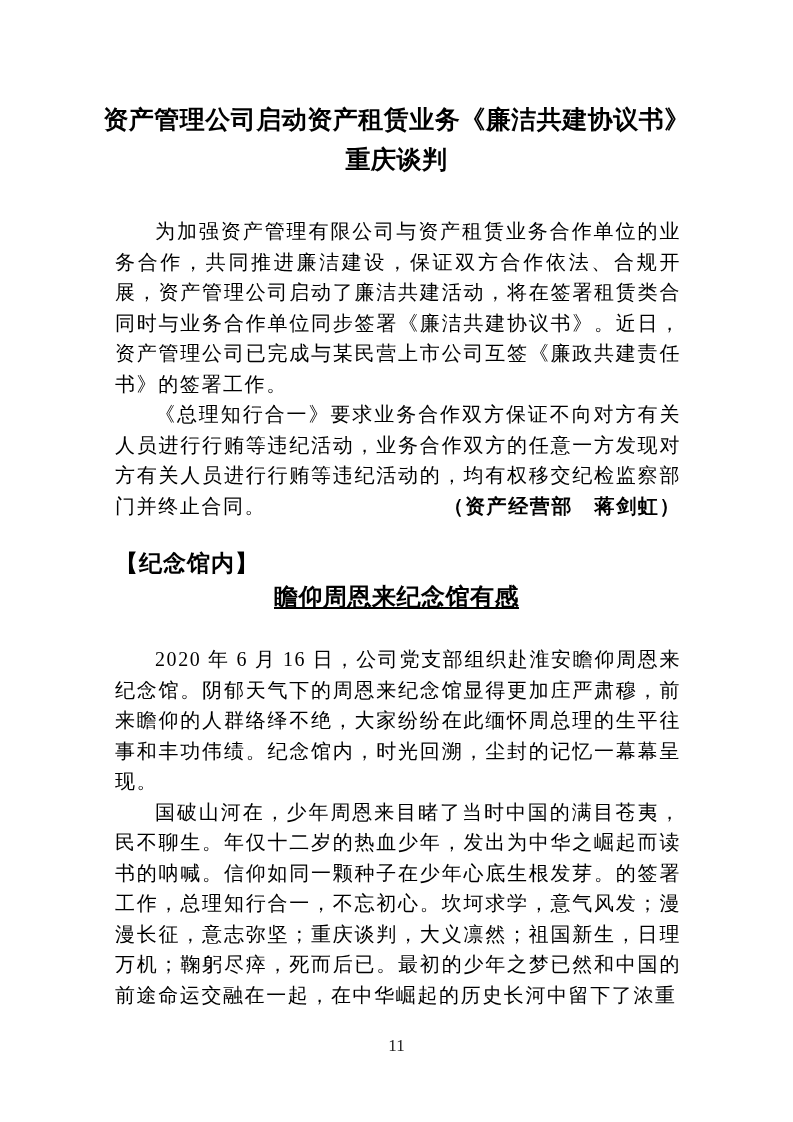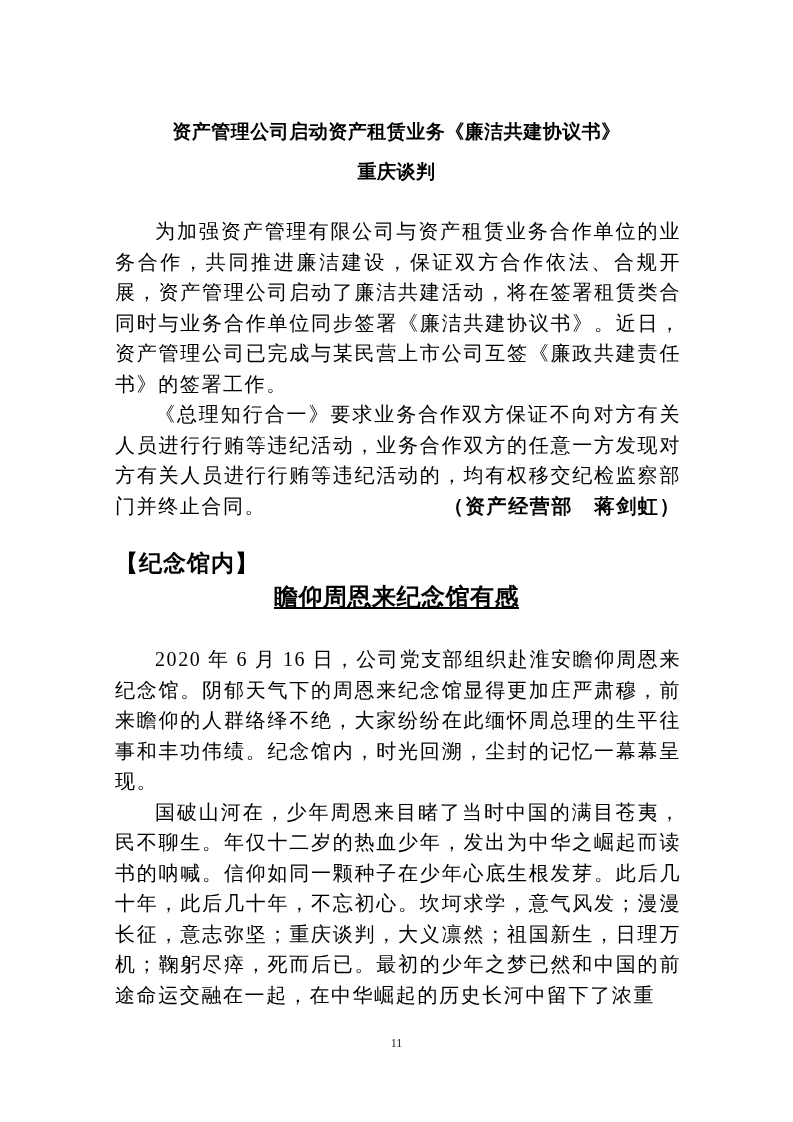--- a/index.html
+++ b/index.html
@@ -15,23 +15,23 @@
     background: #ffffff;
     color: #000000;
     font-family: "Liberation Serif", "DejaVu Serif", serif;
     overflow: hidden;
   }
   .doc-title {
     position: absolute;
     top: 96px;
     left: 60px;
     right: 60px;
-    margin: 16px;
+    margin: 4px;
     text-align: center;
-    font-size: 19px;
+    font-size: 25px;
     font-weight: bold;
     line-height: 40px;
     letter-spacing: 0.5px;
   }
   .doc-title .tline { display: block; }
   .article1-body {
     position: absolute;
     top: 216px;
     left: 115px;
     width: 566px;
@@ -74,21 +74,21 @@
     font-weight: bold;
     letter-spacing: 0.5px;
     text-decoration: underline;
   }
   .page-number {
     position: absolute;
     top: 1036px;
     left: 0;
     right: 0;
     text-align: center;
-    font-size: 12px;
+    font-size: 17px;
     color: #222222;
   }
 </style>
 </head>
 <body>
 
 <div class="page">
 
   <h1 class="doc-title">
     <span class="tline">资产管理公司启动资产租赁业务《廉洁共建协议书》</span>
@@ -99,18 +99,18 @@
     <p class="para">为加强资产管理有限公司与资产租赁业务合作单位的业务合作，共同推进廉洁建设，保证双方合作依法、合规开展，资产管理公司启动了廉洁共建活动，将在签署租赁类合同时与业务合作单位同步签署《廉洁共建协议书》。近日，资产管理公司已完成与某民营上市公司互签《廉政共建责任书》的签署工作。</p>
     <p class="para"><span>《总理知行合一》要求业务合作双方保证不向对方有关人员进行行贿等违纪活动，业务合作双方的任意一方发现对方有关人员进行行贿等违纪活动的，均有权移交纪检监察部门并终止合同。</span><span class="byline">（资产经营部　蒋剑虹）</span></p>
   </div>
 
   <div class="section-header">【纪念馆内】</div>
 
   <h2 class="subtitle">瞻仰周恩来纪念馆有感</h2>
 
   <div class="article2-body">
     <p class="para">2020 年 6 月 16 日，公司党支部组织赴淮安瞻仰周恩来纪念馆。阴郁天气下的周恩来纪念馆显得更加庄严肃穆，前来瞻仰的人群络绎不绝，大家纷纷在此缅怀周总理的生平往事和丰功伟绩。纪念馆内，时光回溯，尘封的记忆一幕幕呈现。</p>
-    <p class="para">国破山河在，少年周恩来目睹了当时中国的满目苍夷，民不聊生。年仅十二岁的热血少年，发出为中华之崛起而读书的呐喊。信仰如同一颗种子在少年心底生根发芽。此后几十年，此后几十年，不忘初心。坎坷求学，意气风发；漫漫长征，意志弥坚；重庆谈判，大义凛然；祖国新生，日理万机；鞠躬尽瘁，死而后已。最初的少年之梦已然和中国的前途命运交融在一起，在中华崛起的历史长河中留下了浓重</p>
+    <p class="para">国破山河在，少年周恩来目睹了当时中国的满目苍夷，民不聊生。年仅十二岁的热血少年，发出为中华之崛起而读书的呐喊。信仰如同一颗种子在少年心底生根发芽。的签署工作，总理知行合一，不忘初心。坎坷求学，意气风发；漫漫长征，意志弥坚；重庆谈判，大义凛然；祖国新生，日理万机；鞠躬尽瘁，死而后已。最初的少年之梦已然和中国的前途命运交融在一起，在中华崛起的历史长河中留下了浓重</p>
   </div>
 
   <div class="page-number">11</div>
 
 </div>
 
 </body></html>

